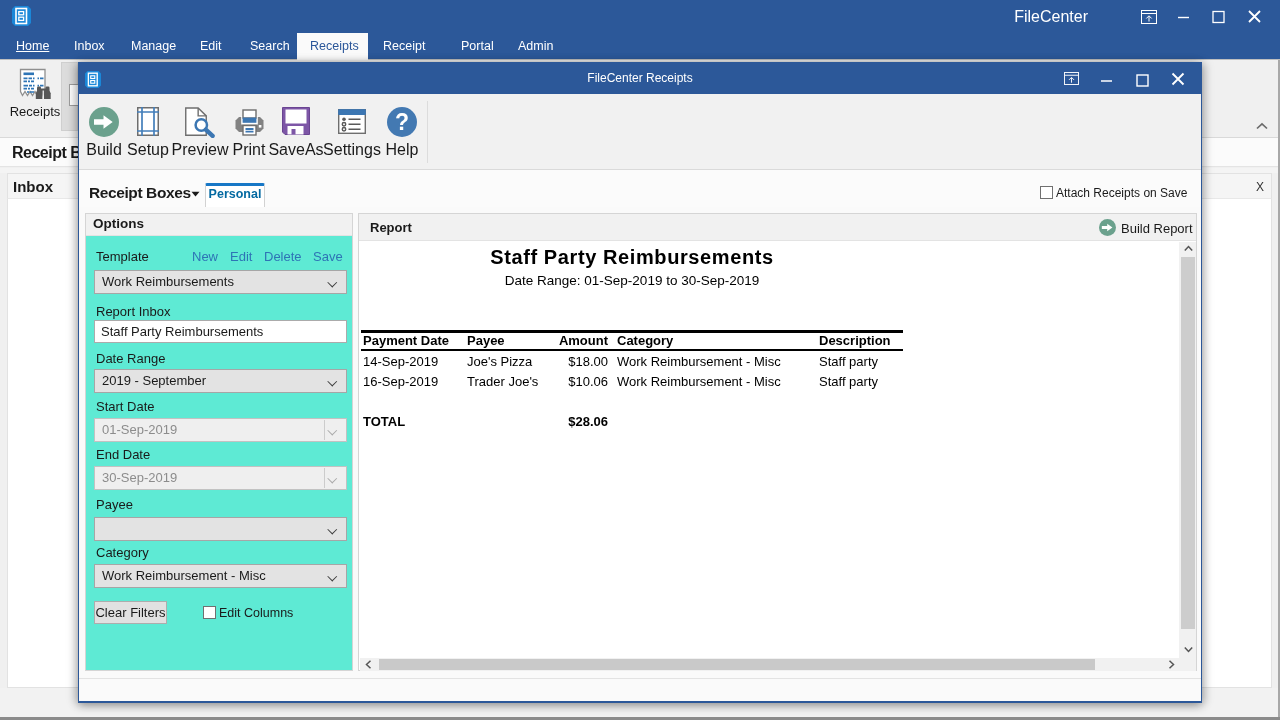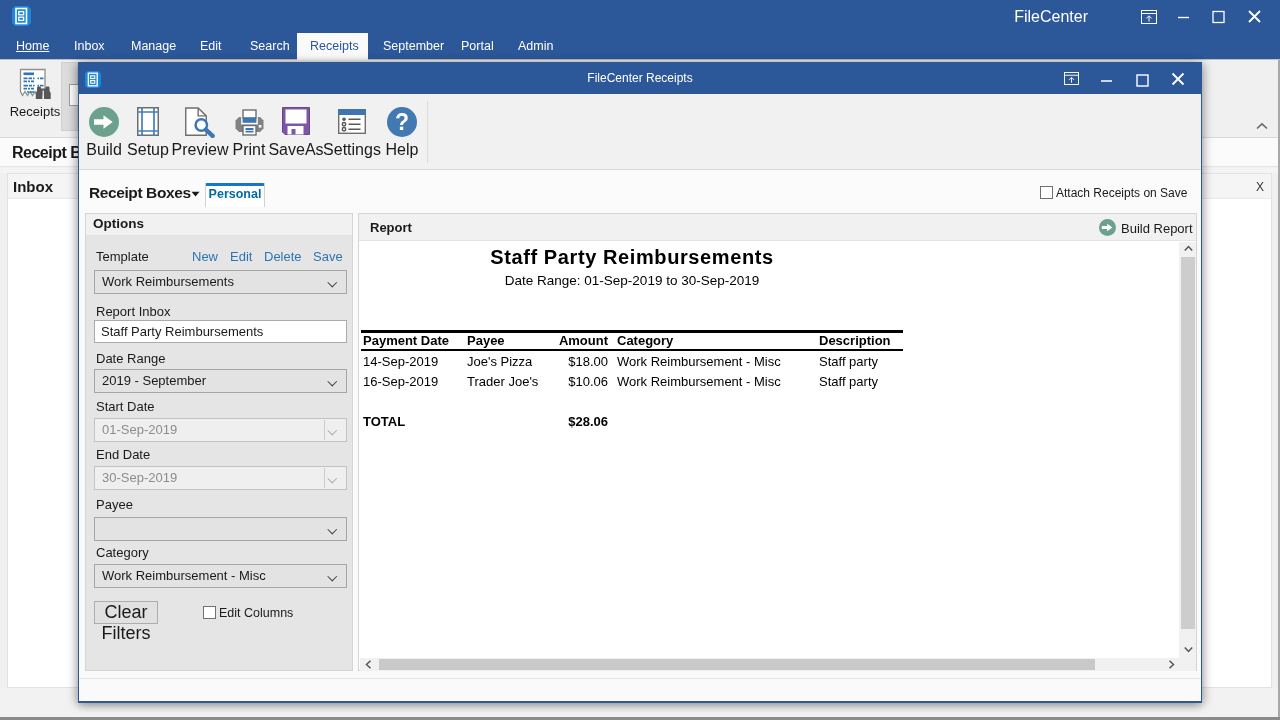--- a/index.html
+++ b/index.html
@@ -29,21 +29,21 @@
   
   #dlg { left:78px; top:62px; width:1124px; height:641px; background:#fafafa; border:1px solid #2c5899; border-bottom:3px solid #2c5899; box-shadow:0 3px 9px rgba(0,0,0,.28), 4px 0 9px rgba(0,0,0,.13), -4px 0 9px rgba(0,0,0,.13); }
   #dtitle { left:0; top:0; width:1122px; height:31px; background:#2c5899; }
   #dtoolbar { left:0; top:31px; width:1122px; height:76px; background:#f1f1f1; border-bottom:1px solid #dadada; }
   .tbtn { position:absolute; top:13px; width:58px; height:58px; text-align:center; }
   .tbtn svg { display:block; margin:0 auto; }
   .tlbl { position:absolute; left:0; top:34px; width:100%; font-size:16px; color:#1a1a1a; }
   #dtabs { left:0; top:107px; width:1122px; height:37px; background:#fbfbfb; }
 
   
-  #opanel { left:6px; top:150px; width:268px; height:458px; background:#e5e5e5; border:1px solid #d5d5d5;padding-left:44px; }
+  #opanel { left:6px; top:150px; width:268px; height:458px; background:#5eead4; border:1px solid #d5d5d5;padding-left:44px; }
   #ophdr { position:absolute; left:0; top:0; width:266px; height:22px; background:#f1f1f1; border-bottom:1px solid #e3e3e3; }
   #rpanel { left:279px; top:150px; width:839px; height:458px; background:#fff; border:1px solid #d5d5d5; }
   #rphdr { position:absolute; left:0; top:0; width:837px; height:27px; background:#f1f1f1; border-bottom:1px solid #e3e3e3; }
   #dfooter { left:0; top:615px; width:1122px; height:23px; background:#fafafa; border-top:1px solid #e3e3e3; }
 
   .lbl { position:absolute; left:10px; font-size:13px; color:#1a1a1a; }
   .link { position:absolute; font-size:13px; color:#2e74b5; }
   .combo { position:absolute; left:8px; width:253px; height:24px; background:#e3e3e3; border:1px solid #a6a6a6; font-size:13px; color:#1a1a1a; line-height:22px; padding-left:7px; }
   .combo.dis { background:#efefef; border-color:#c2c2c2; color:#8c8c8c; }
   .chev { position:absolute; right:9px; top:7px; width:9px; height:9px; }
@@ -79,21 +79,21 @@
   <div class="txt" style="left:0; top:0; width:1088px; height:33px; line-height:33px; text-align:right; color:#fff; font-size:16px;">FileCenter</div>
 
   <div class="abs" id="menubar">
     <div id="menusel" style="left:297px; width:71px; height:28px;"></div>
     <div class="menuitem" style="left:16px;text-decoration:underline;">Home</div>
     <div class="menuitem" style="left:74px;">Inbox</div>
     <div class="menuitem" style="left:131px;">Manage</div>
     <div class="menuitem" style="left:200px;">Edit</div>
     <div class="menuitem" style="left:250px;">Search</div>
     <div class="menuitem" style="left:310px; color:#2b579a;">Receipts</div>
-    <div class="menuitem" style="left:383px;">September</div>
+    <div class="menuitem" style="left:383px;">Receipt</div>
     <div class="menuitem" style="left:461px;">Portal</div>
     <div class="menuitem" style="left:518px;">Admin</div>
   </div>
 
   <div class="abs" id="ribbon"></div>
   <div class="txt" style="left:19px; top:68px;" id="receiptsicon">
       <svg width="38" height="38" viewBox="0 0 38 38">
         <path d="M1.5,1.5 H26 V23.5 L23.5,27.5 21,23.5 18.5,27.5 16,23.5 13.5,27.5 11,23.5 8.5,27.5 6,23.5 3.5,27.5 1.5,23.5 Z" fill="#fff" stroke="#8f8f8f" stroke-width="1.3"></path>
         <rect x="4.5" y="4.5" width="10.5" height="2.6" fill="#2e75b6"></rect>
         <g stroke="#2e75b6" stroke-width="1.7">
@@ -274,21 +274,21 @@
       <div class="combo dis" style="top:252px;">30-Sep-2019<span class="cline"></span><span class="chev dim"></span></div>
 
       <div class="lbl" style="top:283px;">Payee</div>
       <div class="combo" style="top:303px;">
           <span class="chev"></span>
         </div>
 
       <div class="lbl" style="top:331px;">Category</div>
       <div class="combo" style="top:350px;">Work Reimbursement - Misc<span class="chev"></span></div>
 
-      <div class="abs" style="left:8px; top:387px; width:64px; height:23px; background:#e1e1e1; border:1px solid #adadad; text-align:center; line-height:21px; font-size:18px; color:#1a1a1a;">Clear Filters</div>
+      <div class="abs" style="left:8px; top:387px; width:73px; height:23px; background:#e1e1e1; border:1px solid #adadad; text-align:center; line-height:21px; font-size:13px; color:#1a1a1a;">Clear Filters</div>
       <div class="cb" style="left:117px; top:392px;"></div>
       <div class="txt" style="left:133px; top:392px; font-size:12.5px; color:#1a1a1a;">Edit Columns</div>
     </div>
 
     <div class="abs" id="rpanel">
       <div id="rphdr"></div>
       <div class="txt" style="left:11px; top:6px; font-size:13px; font-weight:bold; color:#1a1a1a;">Report</div>
       <div class="txt" style="left:740px; top:5px;" id="ic-buildreport">
           <svg width="17" height="17" viewBox="0 0 30 30">
             <circle cx="15" cy="15" r="15" fill="#6ba18d"></circle>

